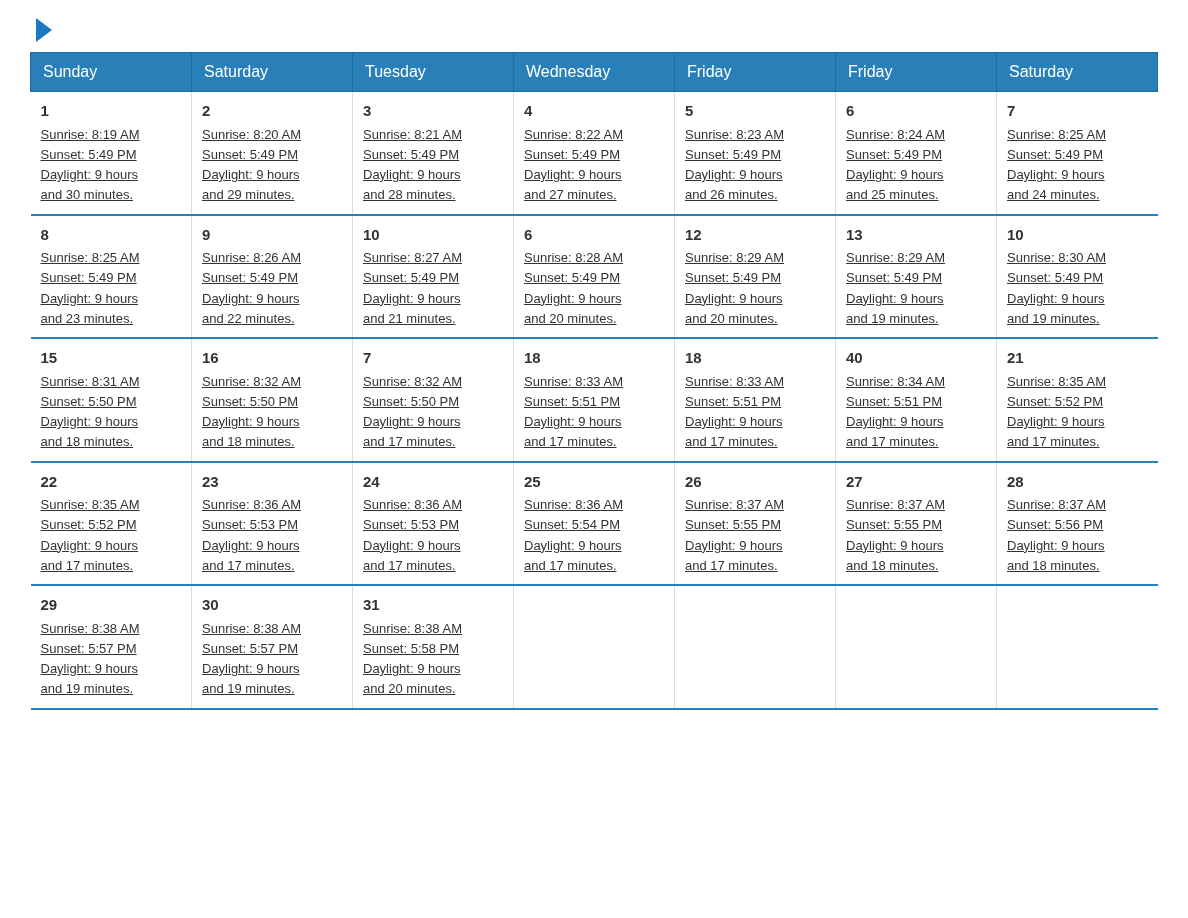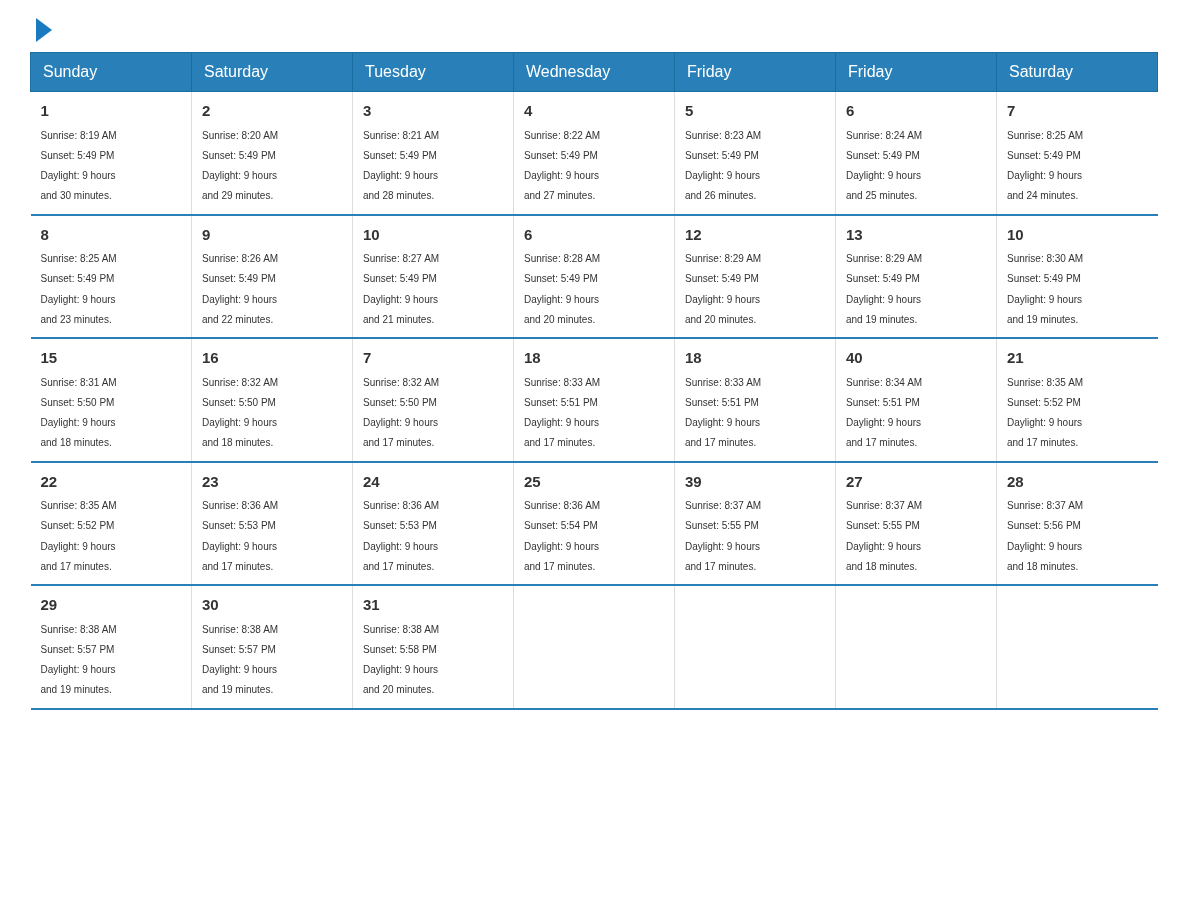--- a/index.html
+++ b/index.html
@@ -87,22 +87,23 @@
     .calendar tbody td:last-child {
       border-right: none;
     }
     .day-number {
       font-size: 15px;
       font-weight: bold;
       display: block;
       margin-bottom: 2px;
     }
     .day-info {
-      font-size: 10px;
+      font-size: 13px;
       color: #333;
+      text-decoration: underline;
     }
     .empty-cell {
       background: #fff;
     }
   </style>
 </head>
 <body>
 
 <div class="header">
   <div class="logo">
@@ -232,21 +233,21 @@
       </td>
         <td>
         <span class="day-number">24</span>
         <span class="day-info">Sunrise: 8:36 AM<br>Sunset: 5:53 PM<br>Daylight: 9 hours<br>and 17 minutes.</span>
       </td>
         <td>
         <span class="day-number">25</span>
         <span class="day-info">Sunrise: 8:36 AM<br>Sunset: 5:54 PM<br>Daylight: 9 hours<br>and 17 minutes.</span>
       </td>
         <td>
-        <span class="day-number">39</span>
+        <span class="day-number">26</span>
         <span class="day-info">Sunrise: 8:37 AM<br>Sunset: 5:55 PM<br>Daylight: 9 hours<br>and 17 minutes.</span>
       </td>
         <td>
         <span class="day-number">27</span>
         <span class="day-info">Sunrise: 8:37 AM<br>Sunset: 5:55 PM<br>Daylight: 9 hours<br>and 18 minutes.</span>
       </td>
         <td>
         <span class="day-number">28</span>
         <span class="day-info">Sunrise: 8:37 AM<br>Sunset: 5:56 PM<br>Daylight: 9 hours<br>and 18 minutes.</span>
       </td>

